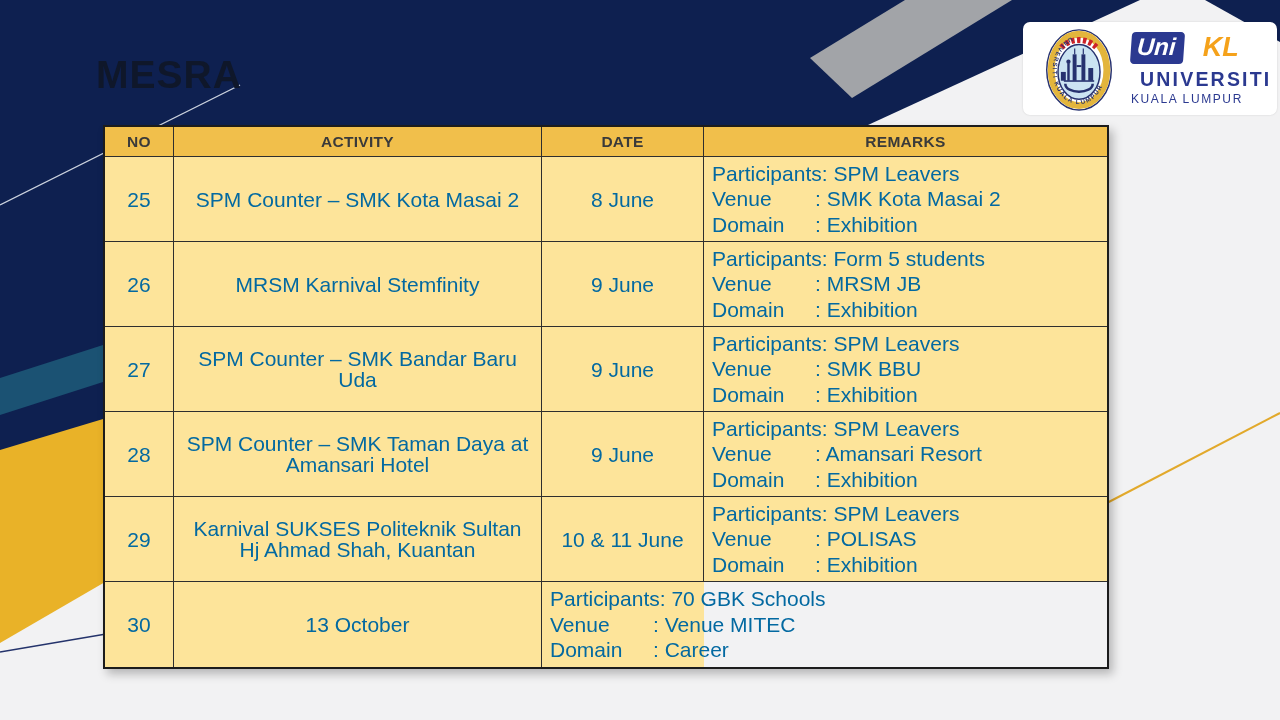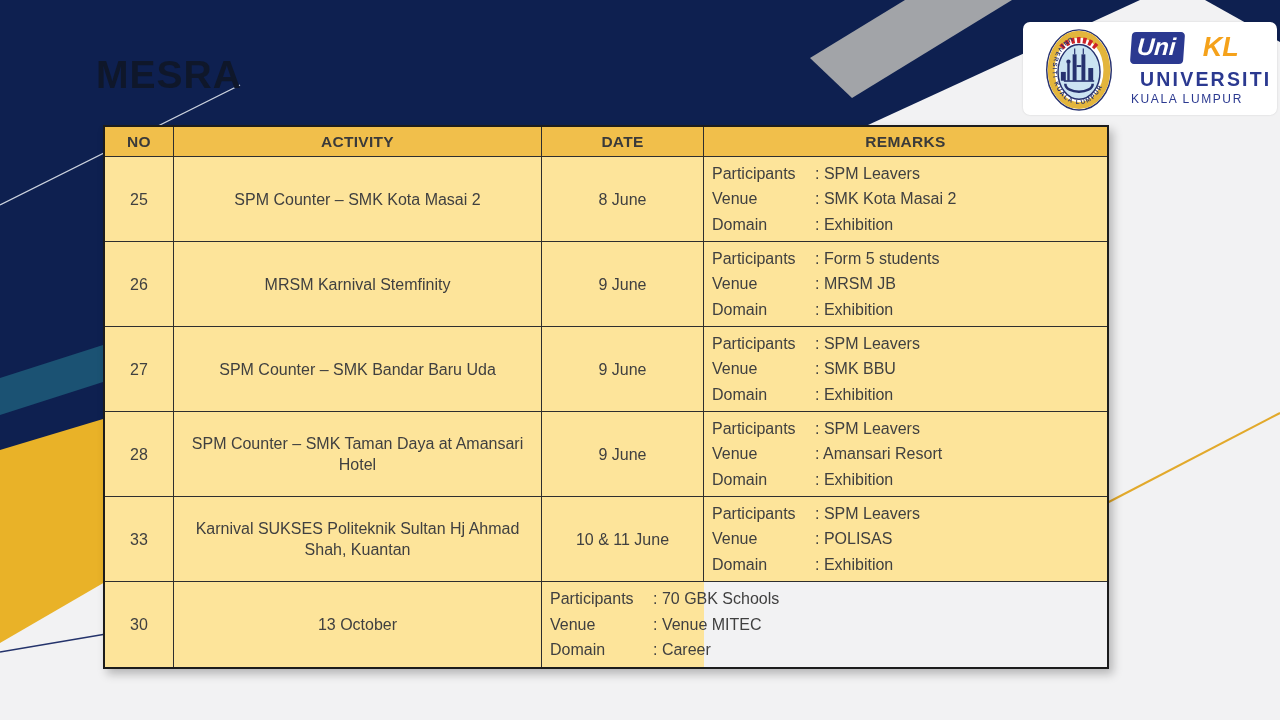--- a/index.html
+++ b/index.html
@@ -31,21 +31,21 @@
        display:grid;grid-template-columns:69px 368px 162px 403px;
        grid-template-rows:30px repeat(6,85px);
        border:2px solid #1C1C1C;box-sizing:content-box;
        box-shadow:4px 5px 9px rgba(0,0,0,0.25);}
   .tbl > div{box-sizing:border-box;border-right:1.5px solid #2E2E2E;
              border-bottom:1.5px solid #2E2E2E;}
   .tbl > div.c3{border-right:none;}
   .tbl > div.lastrow{border-bottom:none;}
   .th{background:#F1BF4B;color:#3A3A3A;font-weight:bold;font-size:15.5px;
       display:flex;align-items:center;justify-content:center;letter-spacing:0.3px;}
-  .td{background:#FDE49A;color:#404040;font-size:16px;}
+  .td{background:#FDE49A;color:#0369a1;font-size:21px;}
   .cen{display:flex;align-items:center;justify-content:center;text-align:center;
        padding:20px 12px;line-height:21px;}
   .remarks{display:flex;flex-direction:column;justify-content:center;
            padding:4px 10px 4px 8px;}
   .rline{display:flex;line-height:25.5px;white-space:nowrap;}
   .rlabel{flex:0 0 103px;}
 </style>
 </head>
 <body>
 
@@ -167,21 +167,21 @@
         </div>
         <div class="rline">
           <span class="rlabel">Venue</span>
           <span>: Amansari Resort</span>
         </div>
         <div class="rline">
           <span class="rlabel">Domain</span>
           <span>: Exhibition</span>
         </div>
       </div>
-      <div class="td cen c0">33</div>
+      <div class="td cen c0">29</div>
       <div class="td cen c1">Karnival SUKSES Politeknik Sultan Hj Ahmad Shah, Kuantan</div>
       <div class="td cen c2">10 &amp; 11 June</div>
       <div class="td remarks c3">
         <div class="rline">
           <span class="rlabel">Participants</span>
           <span>: SPM Leavers</span>
         </div>
         <div class="rline">
           <span class="rlabel">Venue</span>
           <span>: POLISAS</span>

